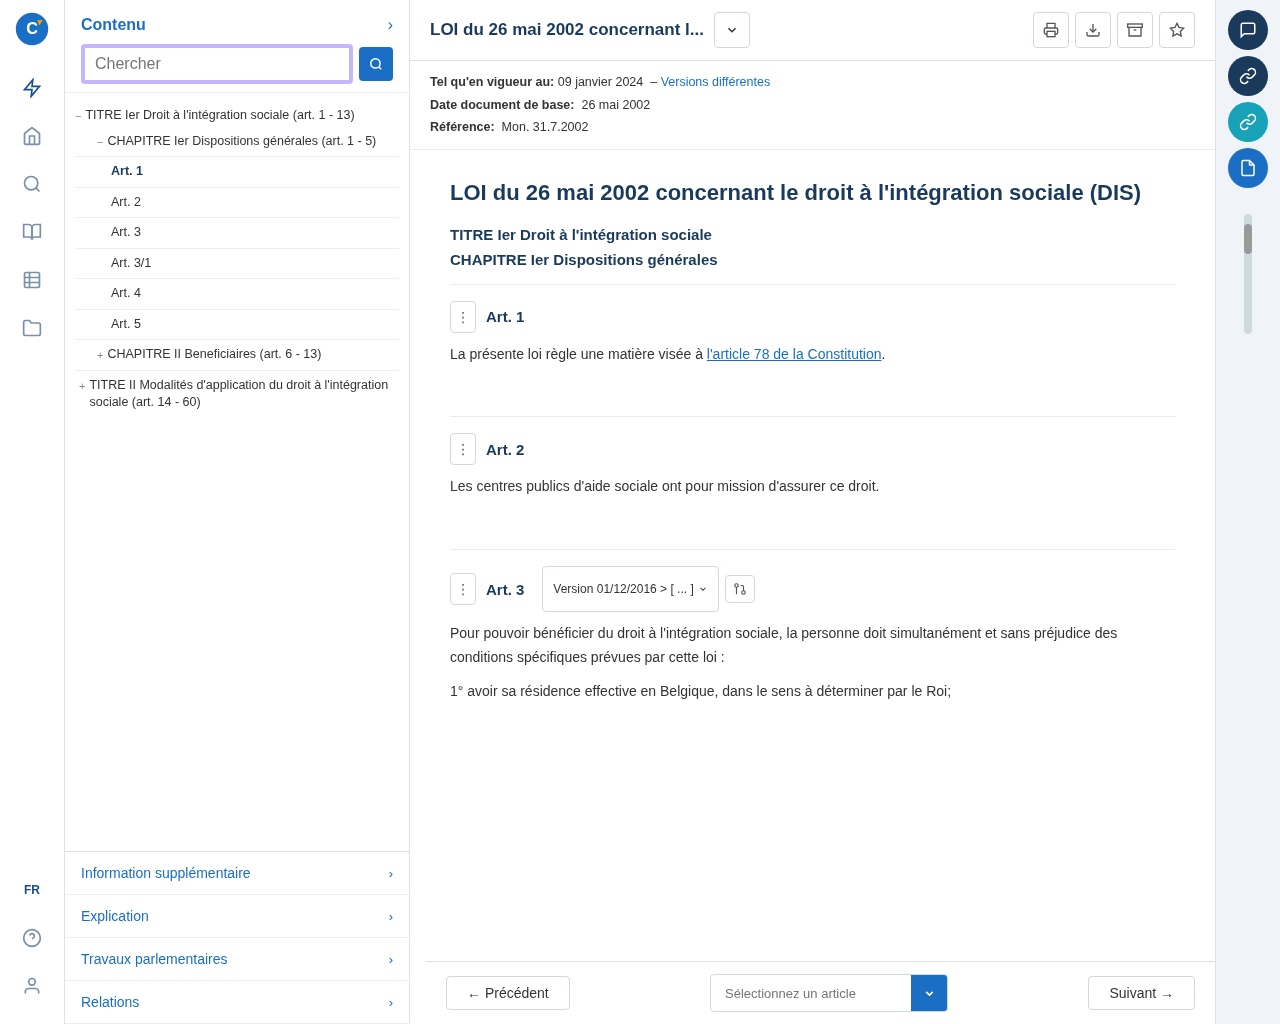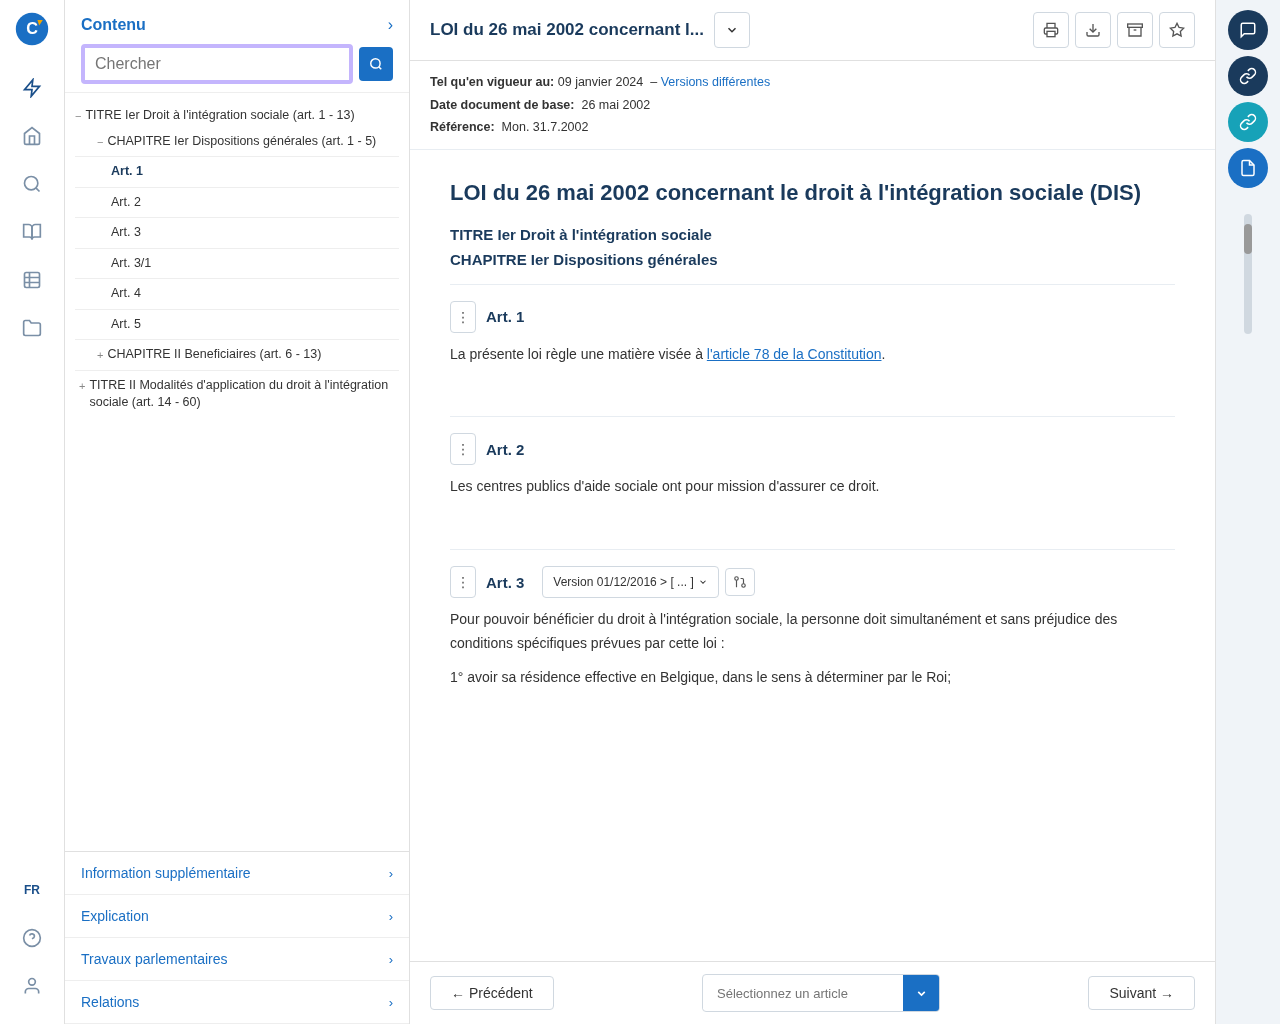--- a/index.html
+++ b/index.html
@@ -307,21 +307,21 @@
       font-weight: 700;
       color: #1a3a5c;
     }
     .article-version {
       display: flex;
       align-items: center;
       gap: 6px;
       margin-left: 8px;
     }
     .version-btn {
-      padding: 8px 10px;
+      padding: 15px 10px;
       border: 1px solid #d0d8e0;
       border-radius: 4px;
       background: #fff;
       font-size: 12px;
       cursor: pointer;
       display: flex;
       align-items: center;
       gap: 4px;
     }
     .version-icon-btn {
@@ -348,21 +348,21 @@
     .divider-line {
       border: none;
       border-top: 1px solid #e8edf2;
       margin: 16px 0;
     }
 
     
     .bottom-nav {
       position: fixed;
       bottom: 0;
-      left: 410px;
+      left: 426px;
       right: 65px;
       background: #fff;
       border-top: 1px solid #e0e0e0;
       padding: 12px 20px;
       display: flex;
       align-items: center;
       justify-content: space-between;
       z-index: 10;
     }
     .nav-prev-btn, .nav-next-btn {

